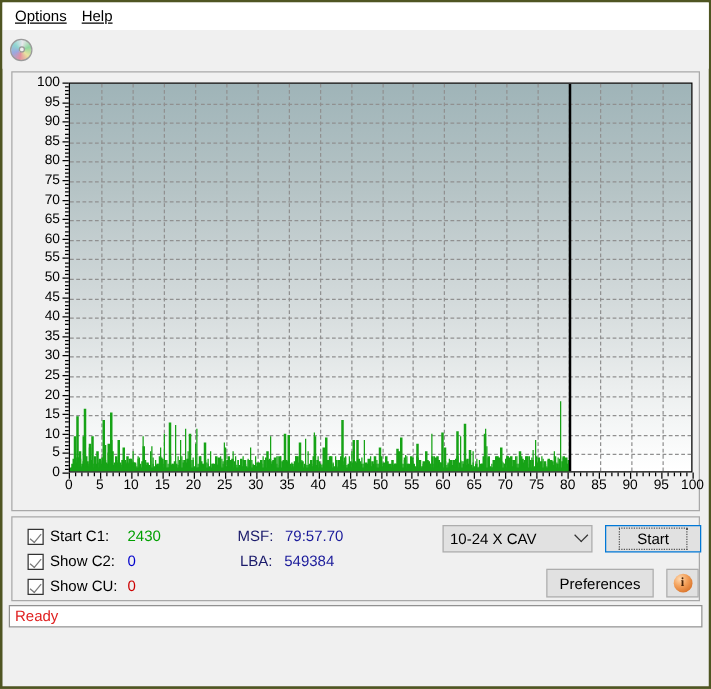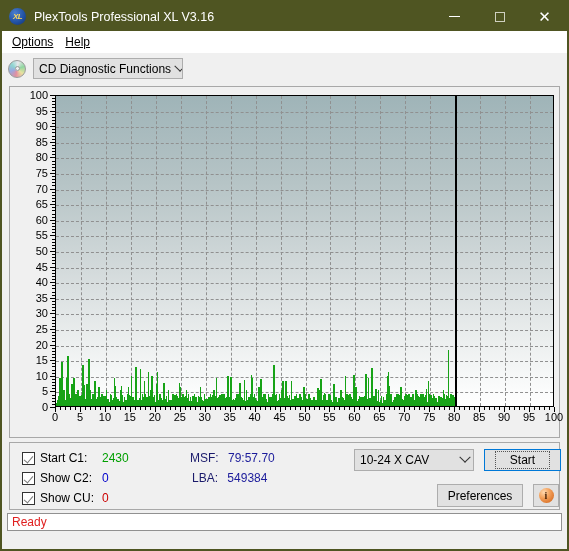--- a/index.html
+++ b/index.html
@@ -319,49 +319,28 @@
     color: #e02020;
     font-size: 12px;
     padding-left: 4px;
   }
 </style>
 </head>
 <body>
 
 <div class="window">
 
-  <div class="titlebar">
-    <div class="app-icon">XL</div>
-    <div class="title-text">PlexTools Professional XL V3.16</div>
-    <div class="win-btns">
-      <div class="win-btn">
-          <i class="glyph-min"></i>
-        </div>
-      <div class="win-btn">
-          <i class="glyph-max"></i>
-        </div>
-      <div class="win-btn close">
-          <span>✕</span>
-        </div>
-    </div>
-  </div>
 
   <div class="menubar">
     <div class="menu-item"><u>Options</u></div>
     <div class="menu-item"><u>Help</u></div>
   </div>
 
   <div class="toolbar">
     <div class="cd-icon"></div>
-    <div class="combo combo-func">
-      <span class="val">CD Diagnostic Functions</span>
-      <span class="arrow">
-          <i class="chev"></i>
-        </span>
-    </div>
   </div>
 
   <div class="chart-panel">
     <div class="ylabels" id="ylabels">
         <span style="top: 312px;">0</span>
         <span style="top: 296.4px;">5</span>
         <span style="top: 280.8px;">10</span>
         <span style="top: 265.2px;">15</span>
         <span style="top: 249.6px;">20</span>
         <span style="top: 234px;">25</span>

